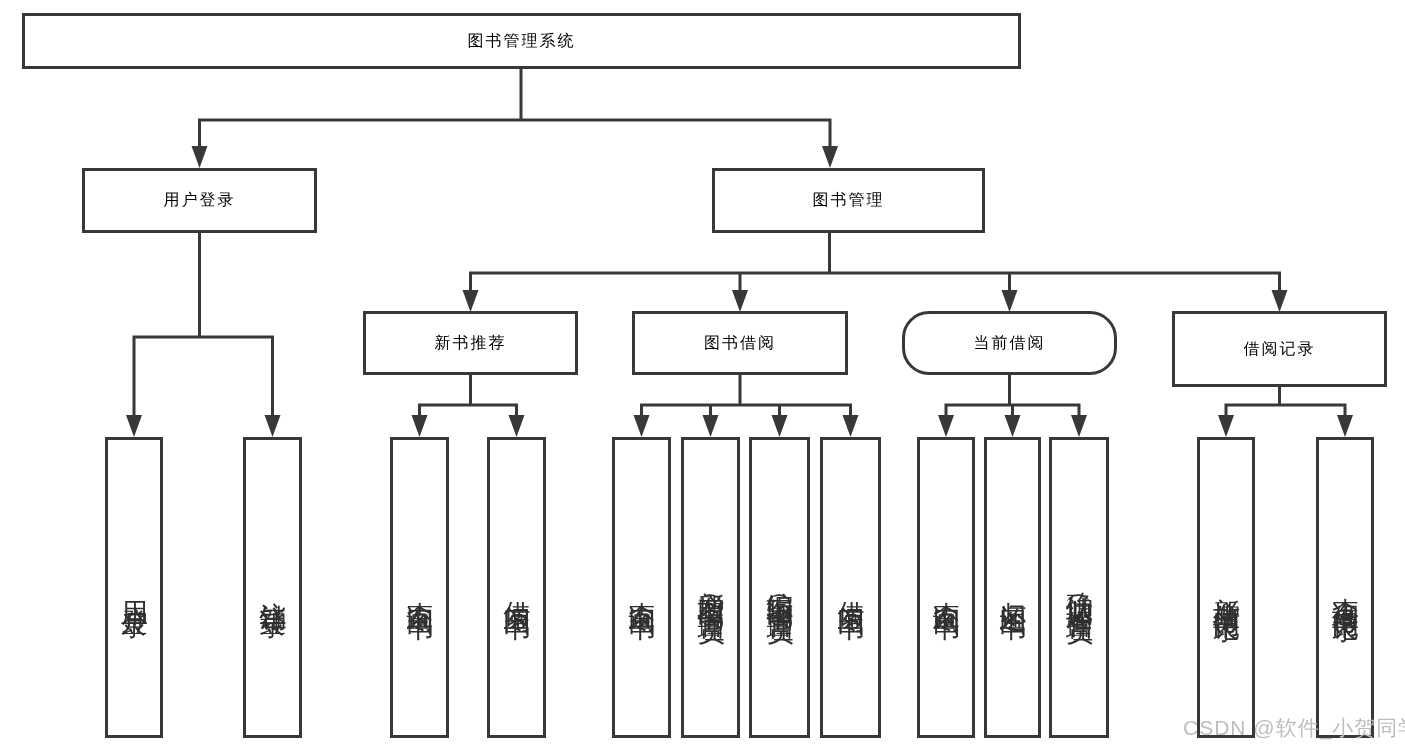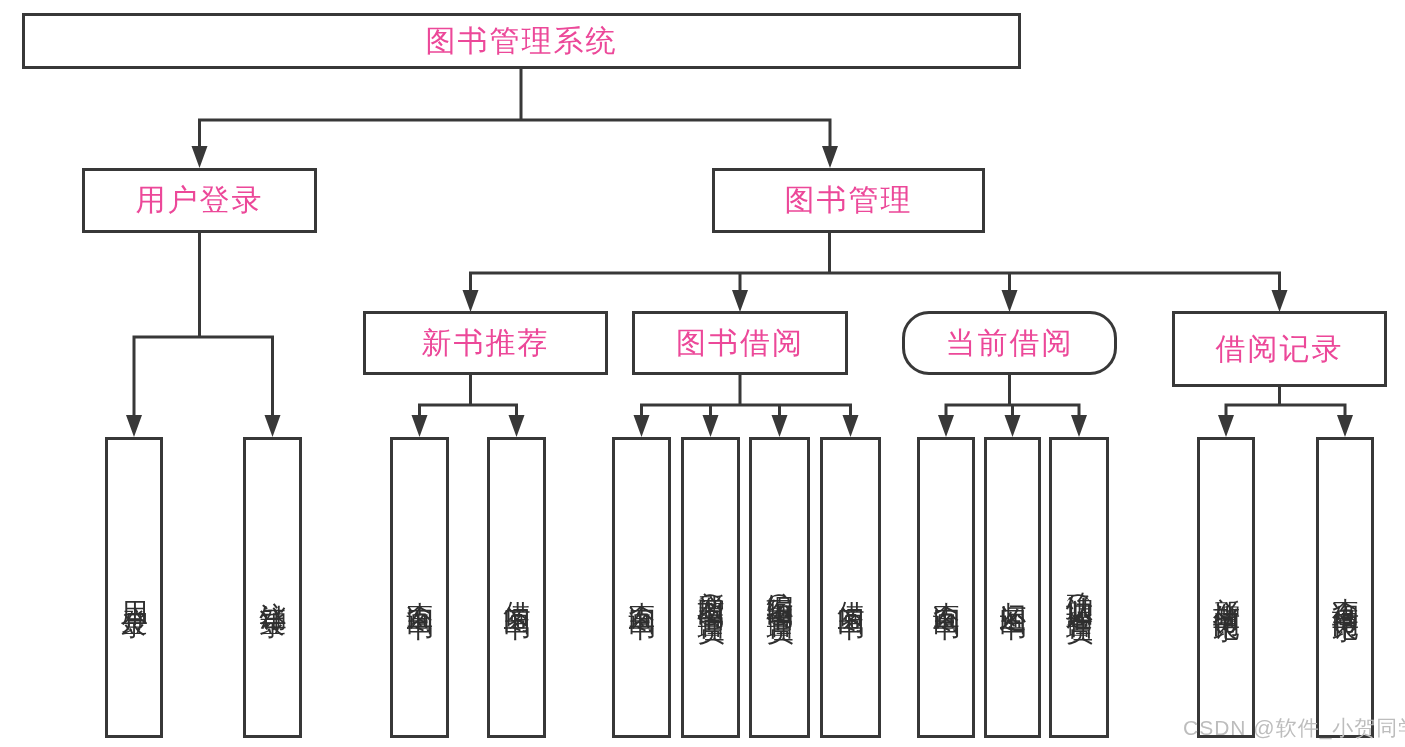--- a/index.html
+++ b/index.html
@@ -17,24 +17,24 @@
     position: absolute;
     background: #ffffff;
     border: 3px solid #383838;
     box-sizing: border-box;
     display: flex;
     align-items: center;
     justify-content: center;
     z-index: 1;
   }
   .hnode span {
-    font-size: 30px;
+    font-size: 16px;
     letter-spacing: 2px;
     white-space: nowrap;
-    color: #ec4899;
+    color: #000000;
     text-align: right;
   }
   .vnode span {
     writing-mode: vertical-rl;
     text-orientation: mixed;
     font-size: 27px;
     letter-spacing: 4px;
     line-height: 1;
     white-space: nowrap;
     color: #2f2f2f;
@@ -115,21 +115,21 @@
     <span>图书管理系统</span>
   </div>
 
   <div class="node hnode" style="left:82px; top:168px; width:235px; height:65px;">
     <span>用户登录</span>
   </div>
   <div class="node hnode" style="left:712px; top:168px; width:273px; height:65px;">
     <span>图书管理</span>
   </div>
 
-  <div class="node hnode" style="left:363px; top:311px; width:245px; height:64px;">
+  <div class="node hnode" style="left:363px; top:311px; width:215px; height:64px;">
     <span>新书推荐</span>
   </div>
   <div class="node hnode" style="left:632px; top:311px; width:216px; height:64px;">
     <span>图书借阅</span>
   </div>
   <div class="node hnode" style="left:902px; top:311px; width:215px; height:64px;border-radius:27px;">
     <span>当前借阅</span>
   </div>
   <div class="node hnode" style="left:1172px; top:311px; width:215px; height:76px;">
     <span>借阅记录</span>

